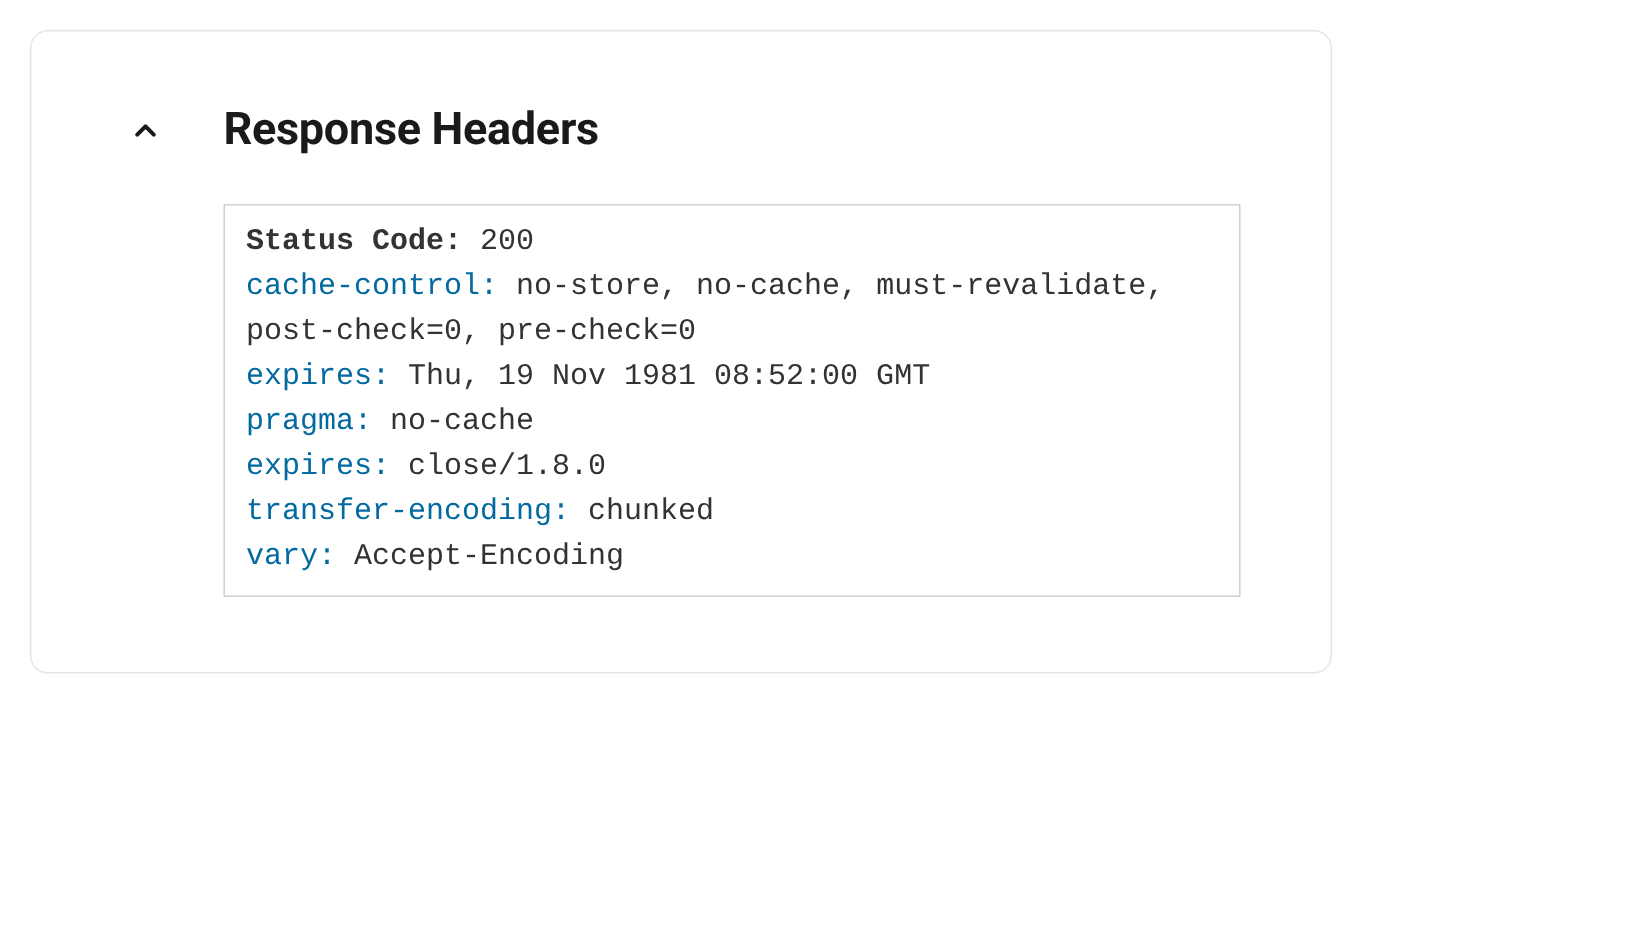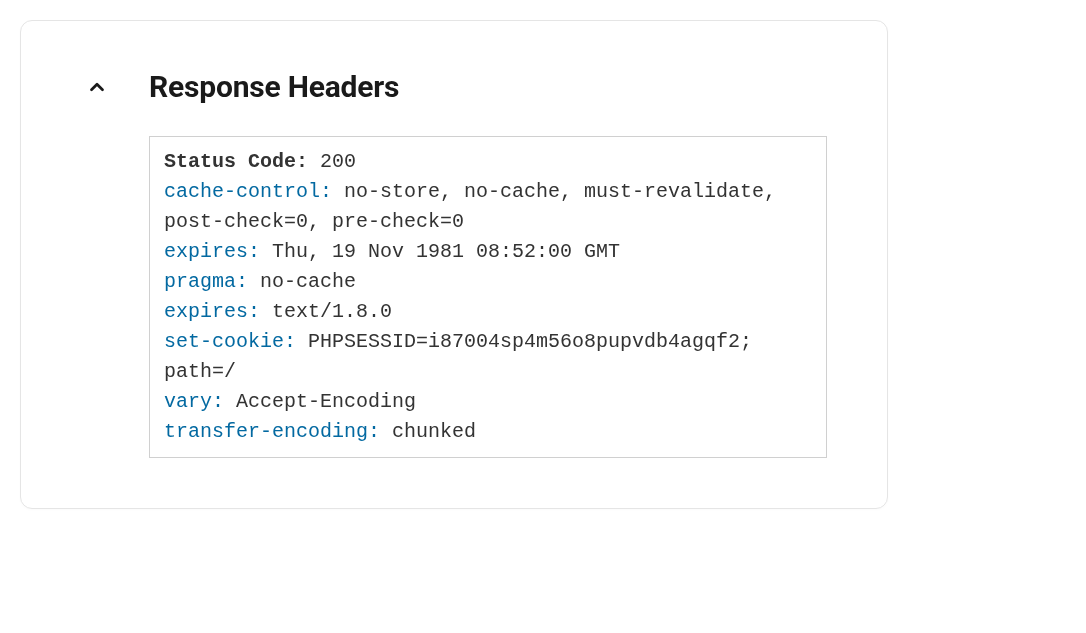--- a/index.html
+++ b/index.html
@@ -87,19 +87,18 @@
     </span>
     <h2 class="panel-title">Response Headers</h2>
   </div>
 
   <div class="headers-box">
     <div class="header-line status-line"><span class="hname">Status Code</span><span class="hname">: </span><span class="hval">200</span></div>
     <div id="headers-container">
         <div class="header-line"><span class="hname">cache-control</span><span class="hname">: </span><span class="hval">no-store, no-cache, must-revalidate, post-check=0, pre-check=0</span></div>
         <div class="header-line"><span class="hname">expires</span><span class="hname">: </span><span class="hval">Thu, 19 Nov 1981 08:52:00 GMT</span></div>
         <div class="header-line"><span class="hname">pragma</span><span class="hname">: </span><span class="hval">no-cache</span></div>
-        <div class="header-line"><span class="hname">expires</span><span class="hname">: </span><span class="hval">text/1.8.0</span></div>
-        <div class="header-line"><span class="hname">set-cookie</span><span class="hname">: </span><span class="hval">PHPSESSID=i87004sp4m56o8pupvdb4agqf2; path=/</span></div>
+        <div class="header-line"><span class="hname">expires</span><span class="hname">: </span><span class="hval">close/1.8.0</span></div>
+        <div class="header-line"><span class="hname">transfer-encoding</span><span class="hname">: </span><span class="hval">chunked</span></div>
         <div class="header-line"><span class="hname">vary</span><span class="hname">: </span><span class="hval">Accept-Encoding</span></div>
-        <div class="header-line"><span class="hname">transfer-encoding</span><span class="hname">: </span><span class="hval">chunked</span></div>
       </div>
   </div>
 </div>
 
 </body></html>

